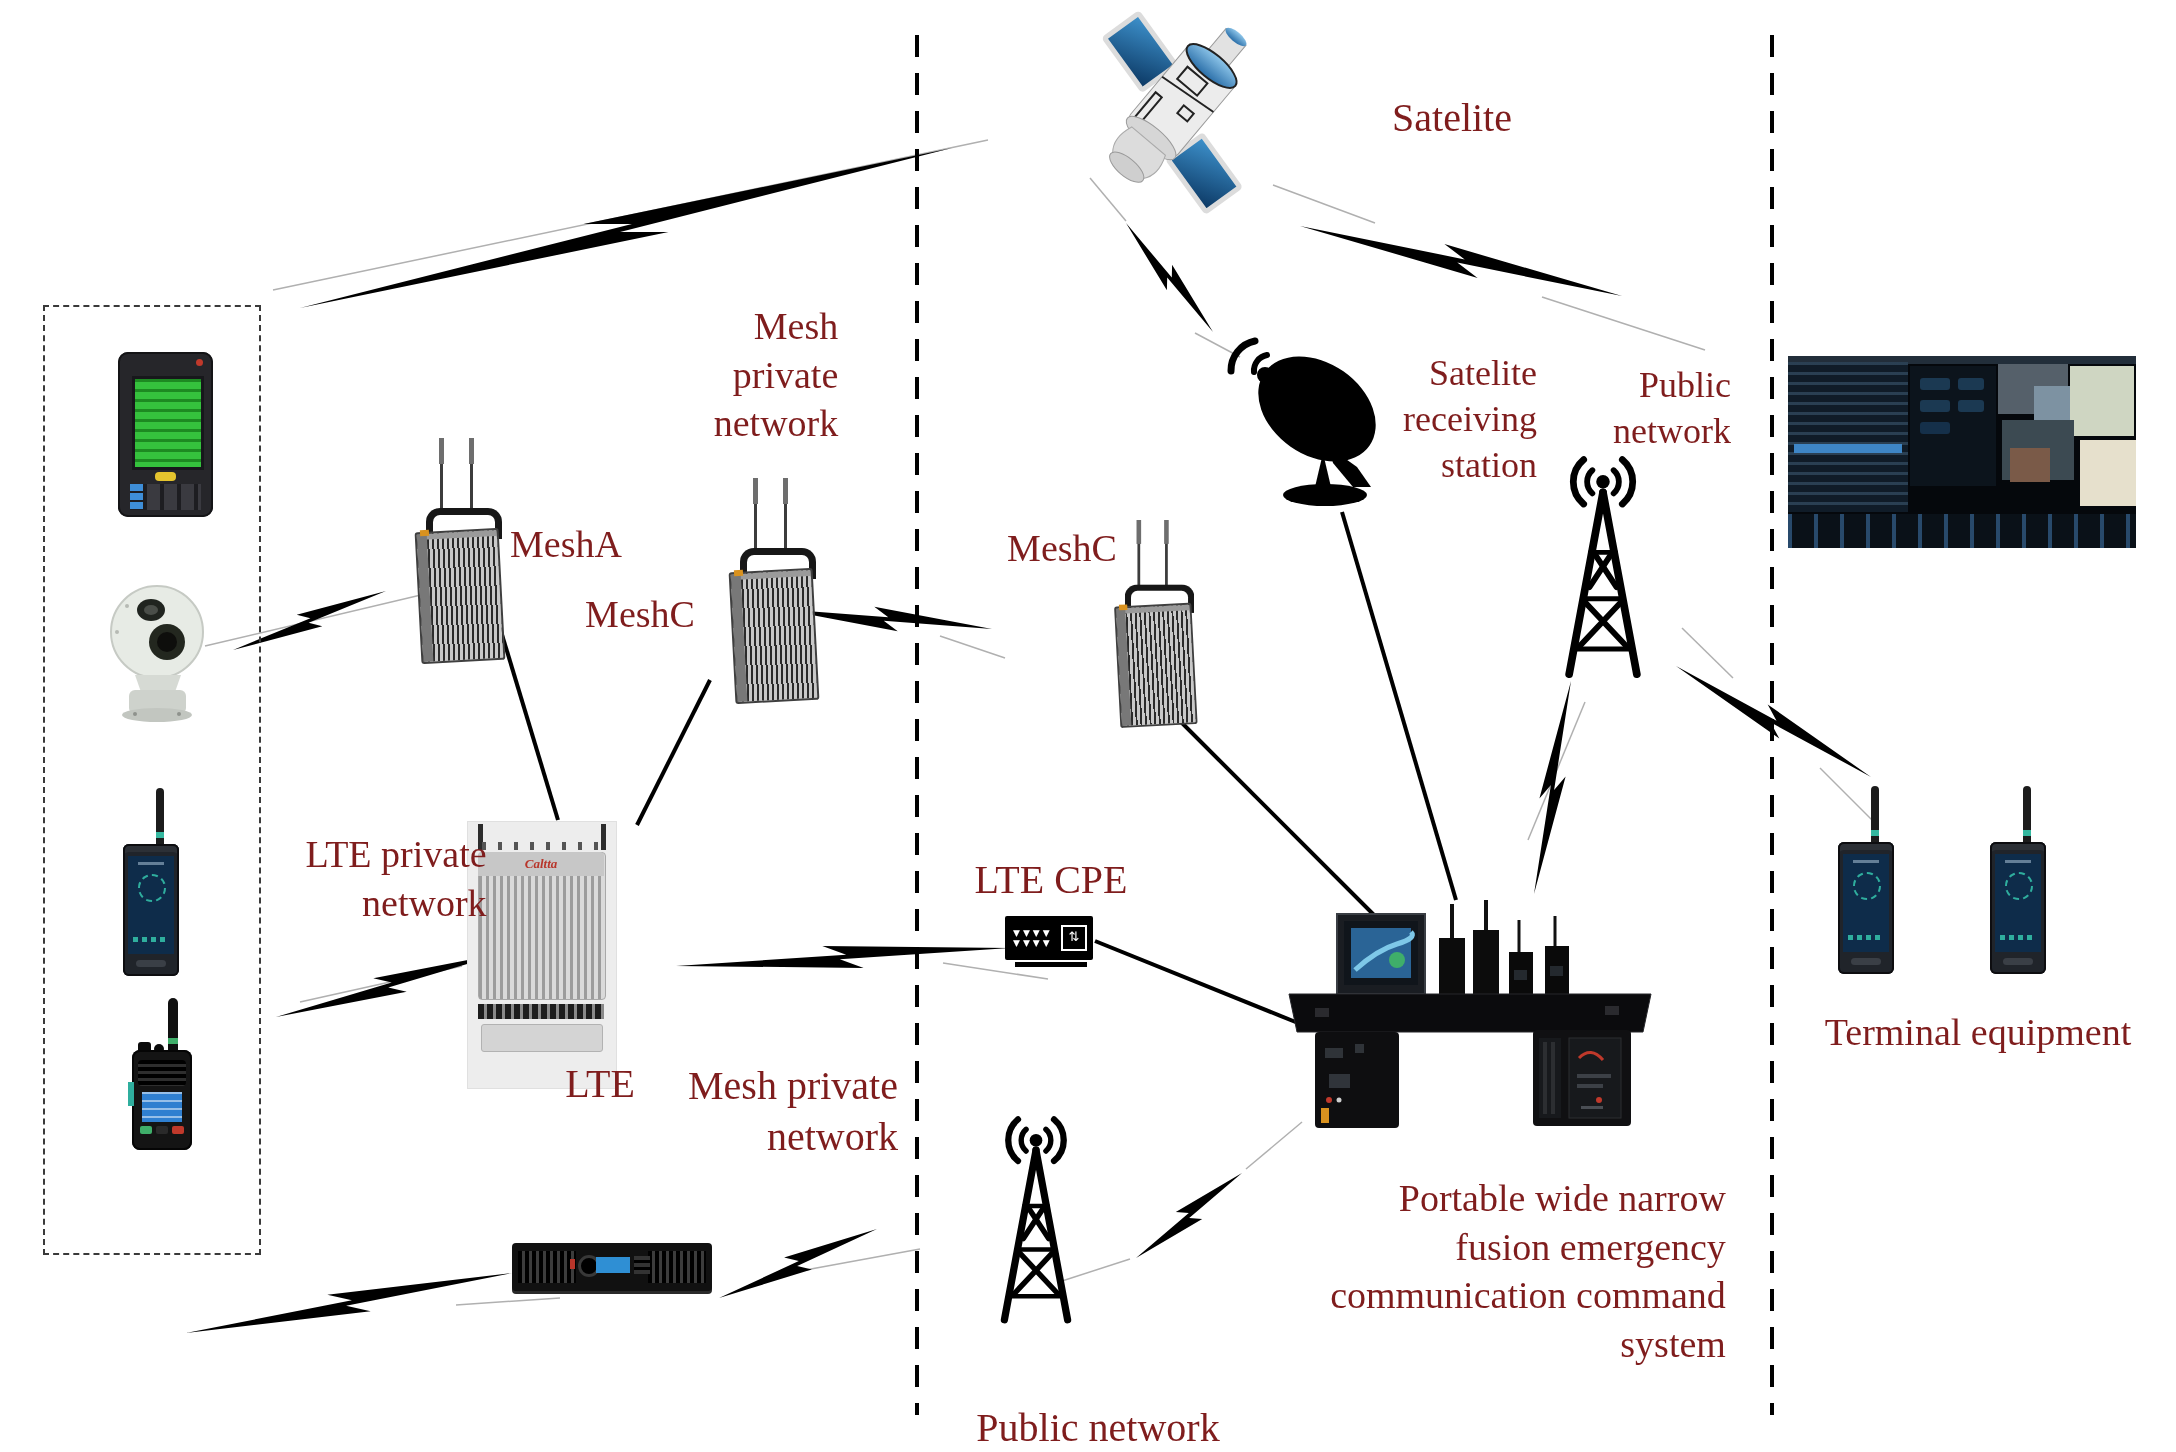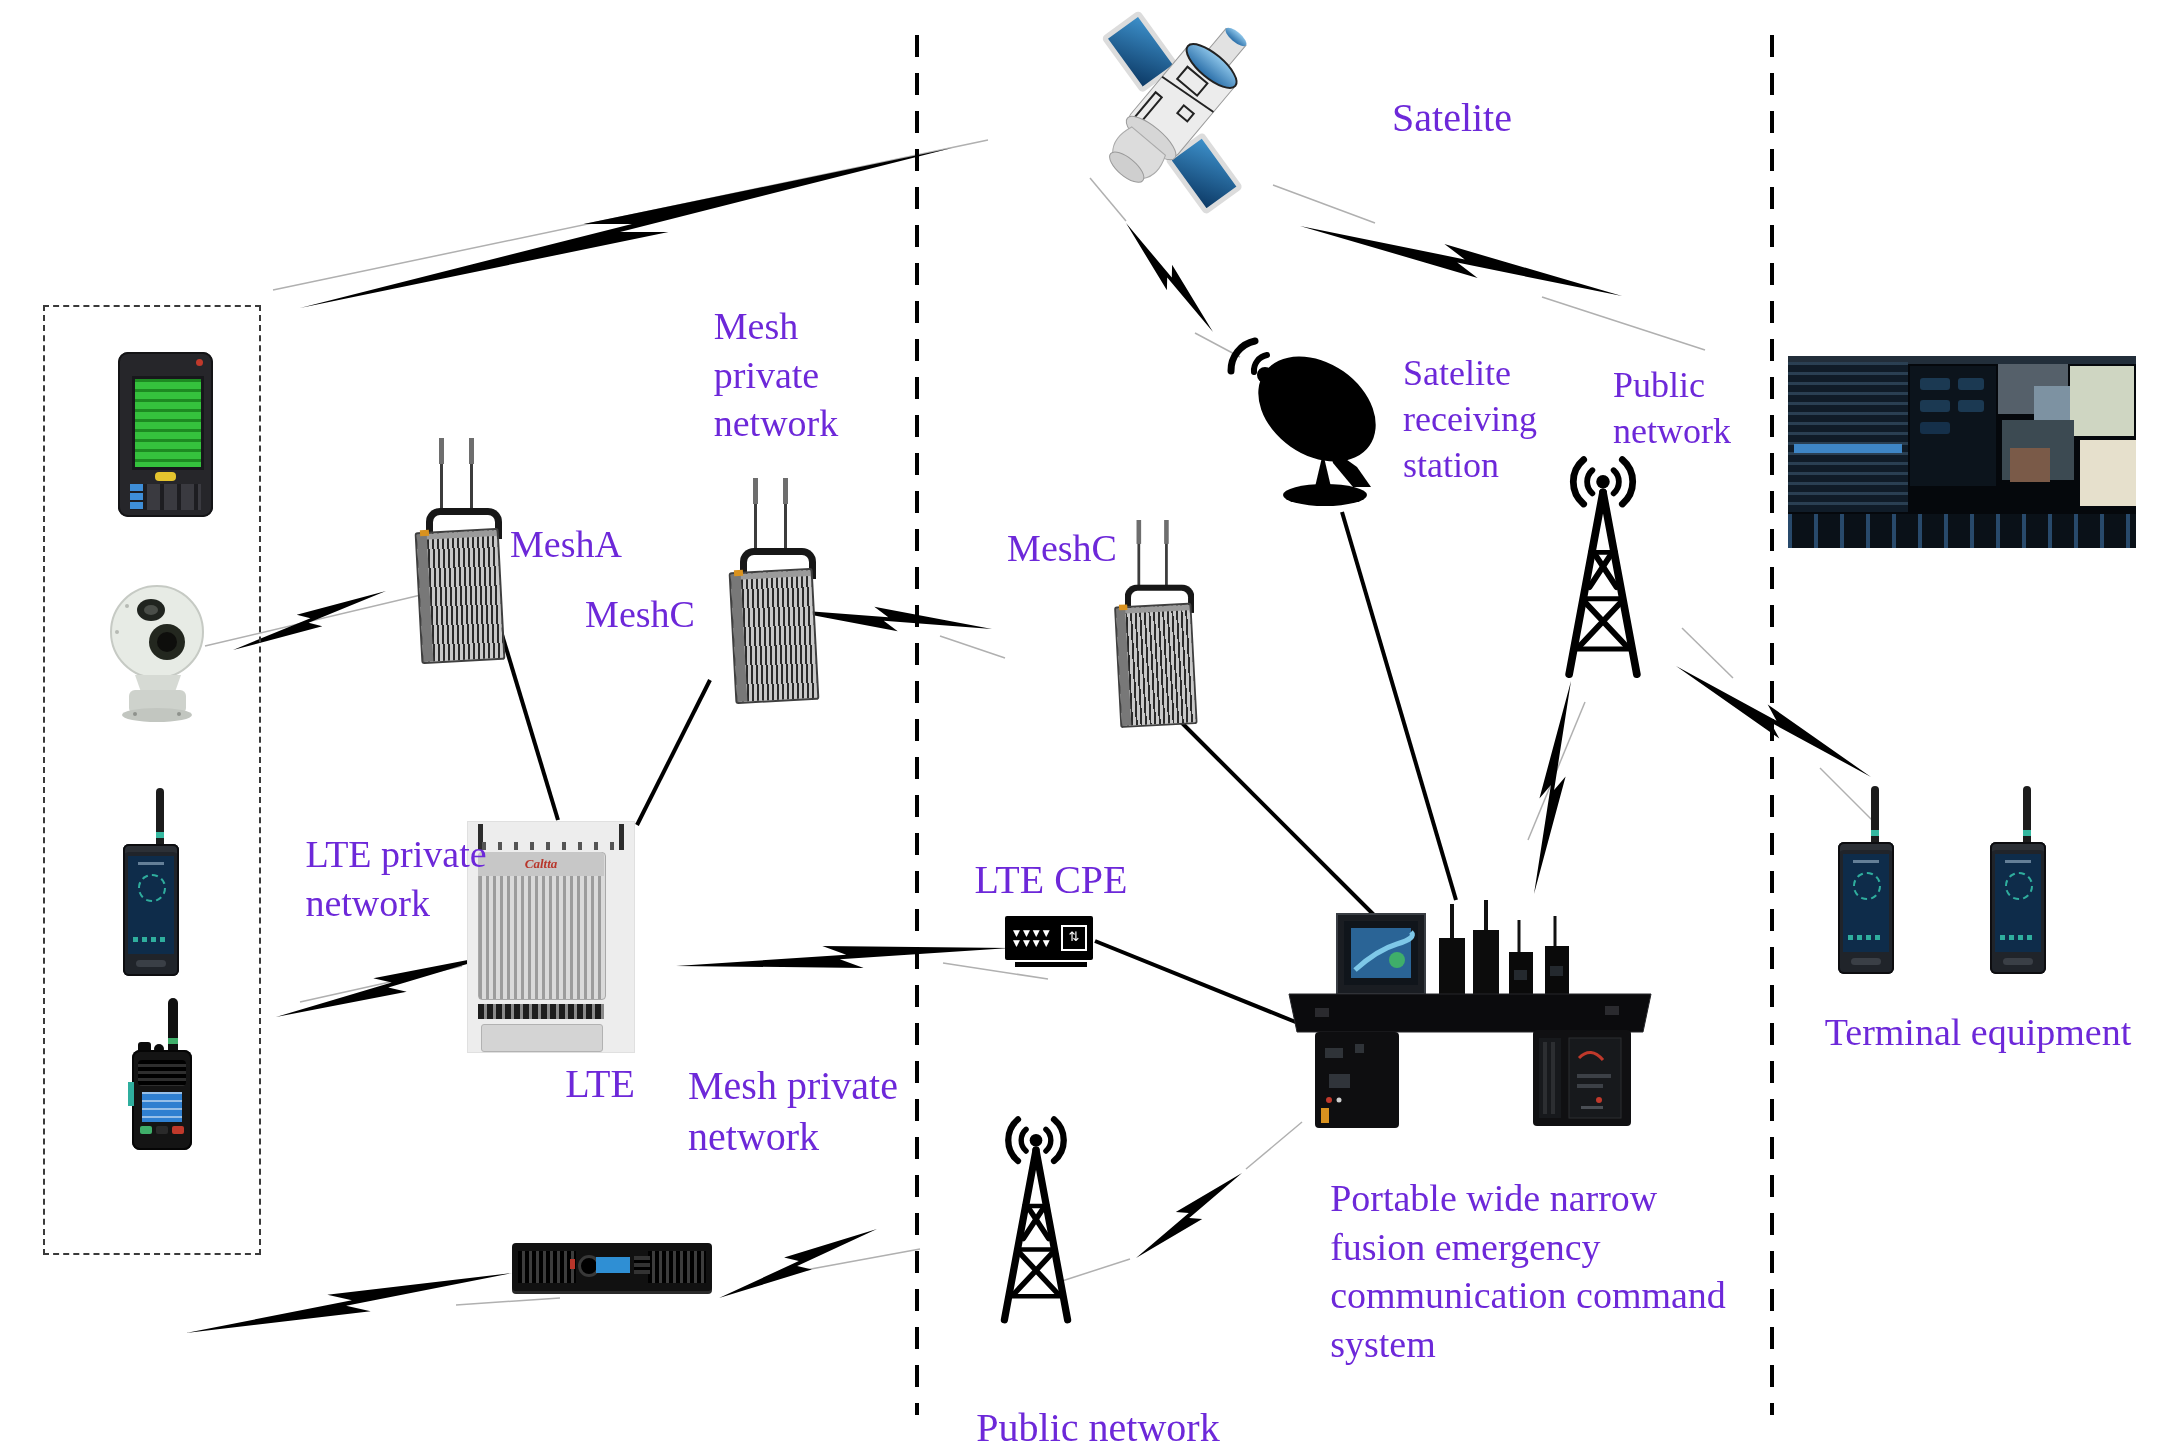--- a/index.html
+++ b/index.html
@@ -1,37 +1,37 @@
 <!DOCTYPE html>
 <html><head>
 <meta charset="utf-8">
 <style>
   html,body{margin:0;padding:0;background:#ffffff;}
   .canvas{position:relative;width:2176px;height:1452px;background:#fff;overflow:hidden;
           font-family:"Liberation Serif","DejaVu Serif",serif;color:#111;}
   svg{display:block;}
-  .lbl{position:absolute;text-align:left;color:#6d28d9;white-space:nowrap;transform:translateX(-50%);}
+  .lbl{position:absolute;text-align:right;color:#7f1d1d;white-space:nowrap;transform:translateX(-50%);}
   .lbl div{line-height:1.28;}
   .divider{position:absolute;top:35px;width:4px;height:1380px;
            background:repeating-linear-gradient(180deg,#000 0 22px,transparent 22px 38px);}
   .dashbox{position:absolute;left:43px;top:305px;width:214px;height:946px;border:2px dashed #3a3a3a;}
   .dev{position:absolute;}
   
   .mesh{position:absolute;width:100px;height:240px;}
   .mesh .ant{position:absolute;top:0;width:3px;height:74px;background:#3c3c3c;}
   .mesh .ant i{position:absolute;left:-1px;top:0;width:5px;height:26px;background:#6e6e6e;}
   .mesh .handle{position:absolute;left:18px;top:70px;width:62px;height:24px;border:7px solid #171717;
                 border-bottom:none;border-radius:14px 14px 0 0;}
   .mesh .body{position:absolute;left:10px;top:92px;width:80px;height:128px;border-radius:3px;
               background:repeating-linear-gradient(90deg,#2b2b2b 0 2px,#c9c9c9 2px 5px);
               border:2px solid #3f3f3f;box-shadow:inset 10px 0 0 #787878,inset 0 6px 0 #9a9a9a;
               transform:rotate(-3deg);}
   .mesh .chip{position:absolute;left:12px;top:92px;width:9px;height:6px;background:#d9921f;transform:rotate(-3deg);}
   
-  .lte{position:absolute;left:468px;top:822px;width:148px;height:230px;background:#ededed;box-shadow:0 0 0 1px #e0e0e0;padding-left:18px;}
+  .lte{position:absolute;left:468px;top:822px;width:148px;height:266px;background:#ededed;box-shadow:0 0 0 1px #e0e0e0;}
   .lte .stub{position:absolute;top:2px;width:5px;height:26px;background:#2c2c2c;}
   .lte .nubs{position:absolute;left:14px;right:14px;top:20px;height:8px;
              background:repeating-linear-gradient(90deg,#555 0 4px,transparent 4px 16px);}
   .lte .panel{position:absolute;left:10px;top:30px;width:126px;height:146px;border:1px solid #a8a8a8;border-radius:4px;
               background:repeating-linear-gradient(90deg,#9c9c9c 0 3px,#dadada 3px 7px);}
   .lte .band{position:absolute;left:10px;top:30px;width:126px;height:24px;background:#c7c7c7;border-radius:4px 4px 0 0;
              text-align:center;font-style:italic;font-weight:bold;font-size:13px;color:#b8352a;line-height:24px;}
   .lte .grill{position:absolute;left:10px;top:182px;width:126px;height:15px;
               background:repeating-linear-gradient(90deg,#1d1d1d 0 6px,#8a8a8a 6px 9px);}
   .lte .base{position:absolute;left:13px;top:202px;width:120px;height:26px;background:#d4d4d4;border:1px solid #b2b2b2;border-radius:3px;}

